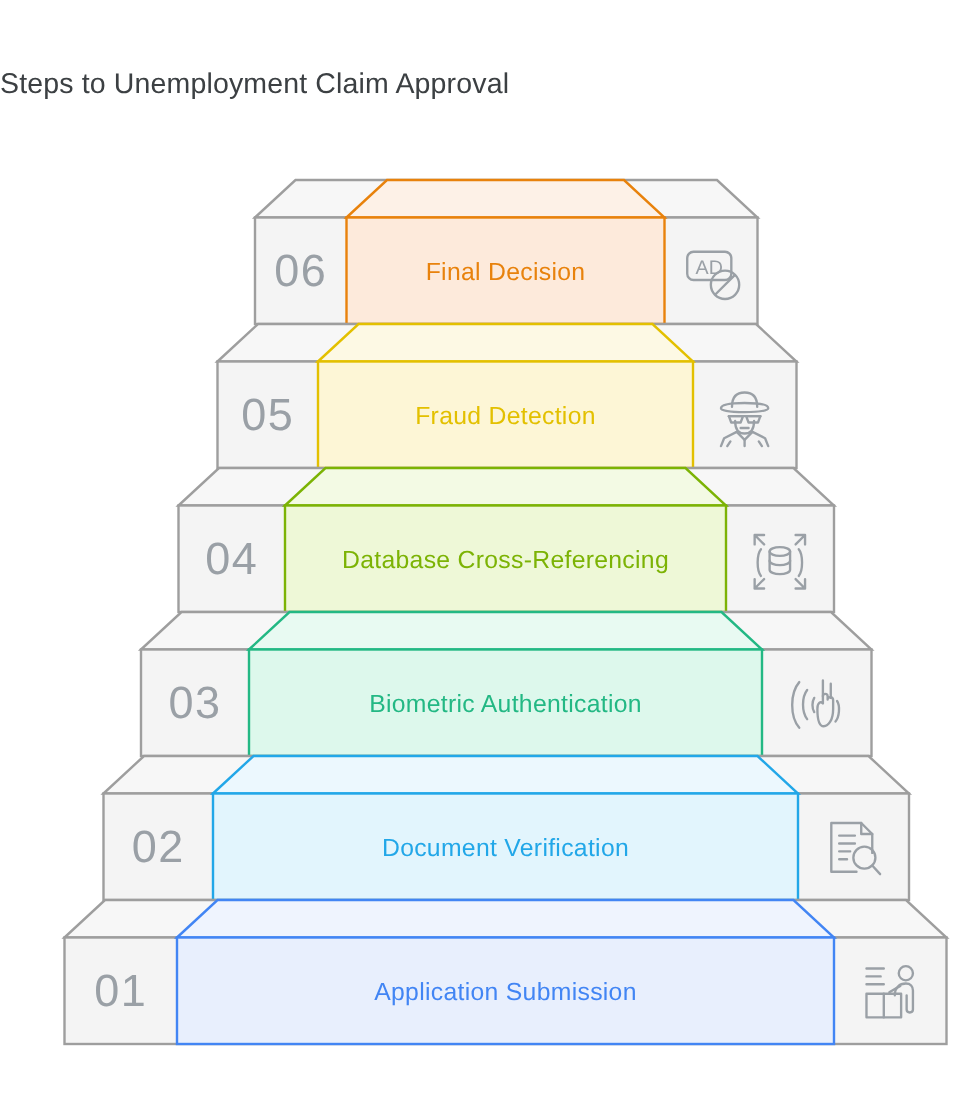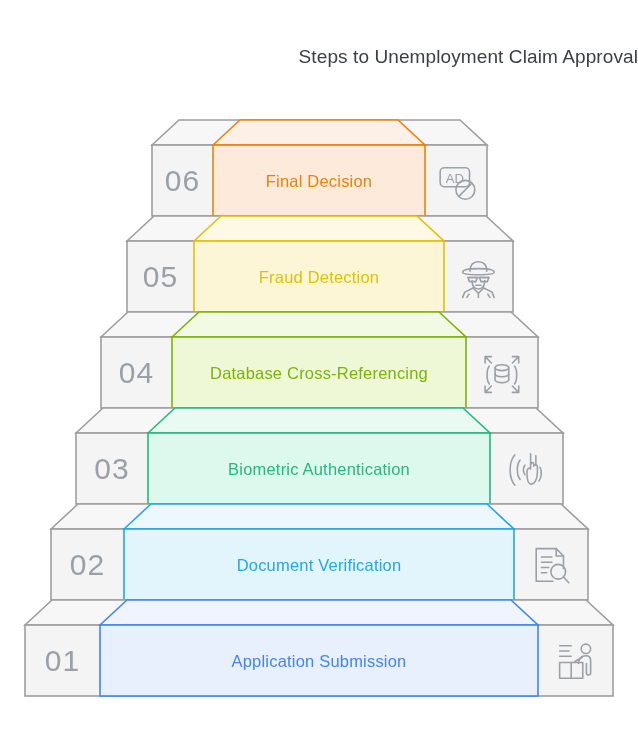--- a/index.html
+++ b/index.html
@@ -12,30 +12,30 @@
     height: 746px;
     font-family: "Liberation Sans", sans-serif;
     overflow: hidden;
     position: relative;
   }
   #page-title {
     position: absolute;
     top: 46px;
     left: 0;
     width: 638px;
-    text-align: right;
+    text-align: left;
     font-size: 19px;
     color: #3c4043;
     letter-spacing: 0.1px;
     font-weight: 400;
   }
   #pyramid-wrap {
     position: absolute;
     top: 0;
-    left: 0;
+    left: 18px;
     width: 518px;
     height: 746px;
   }
   svg.stage {
     display: block;
     width: 638px;
     height: 746px;
   }
   .step-number {
     font-family: "Liberation Sans", sans-serif;

